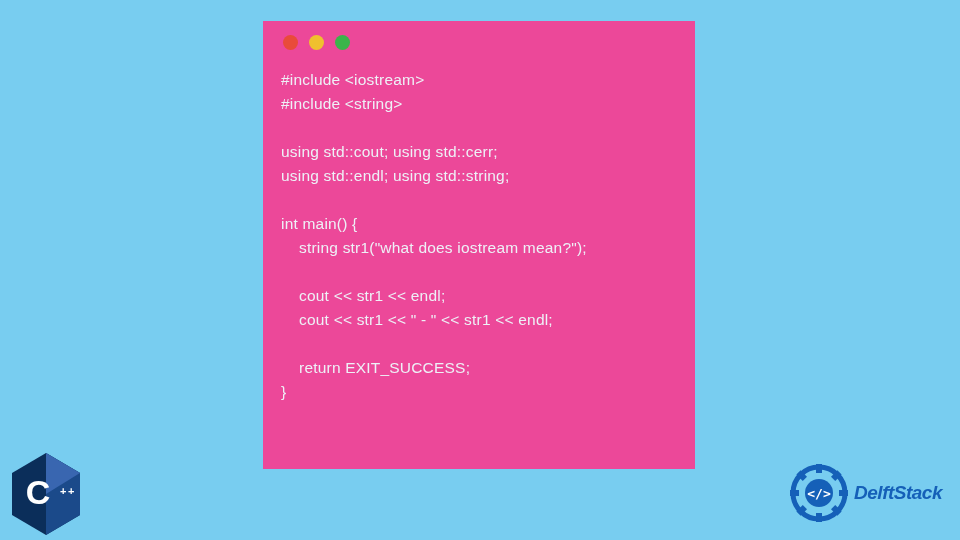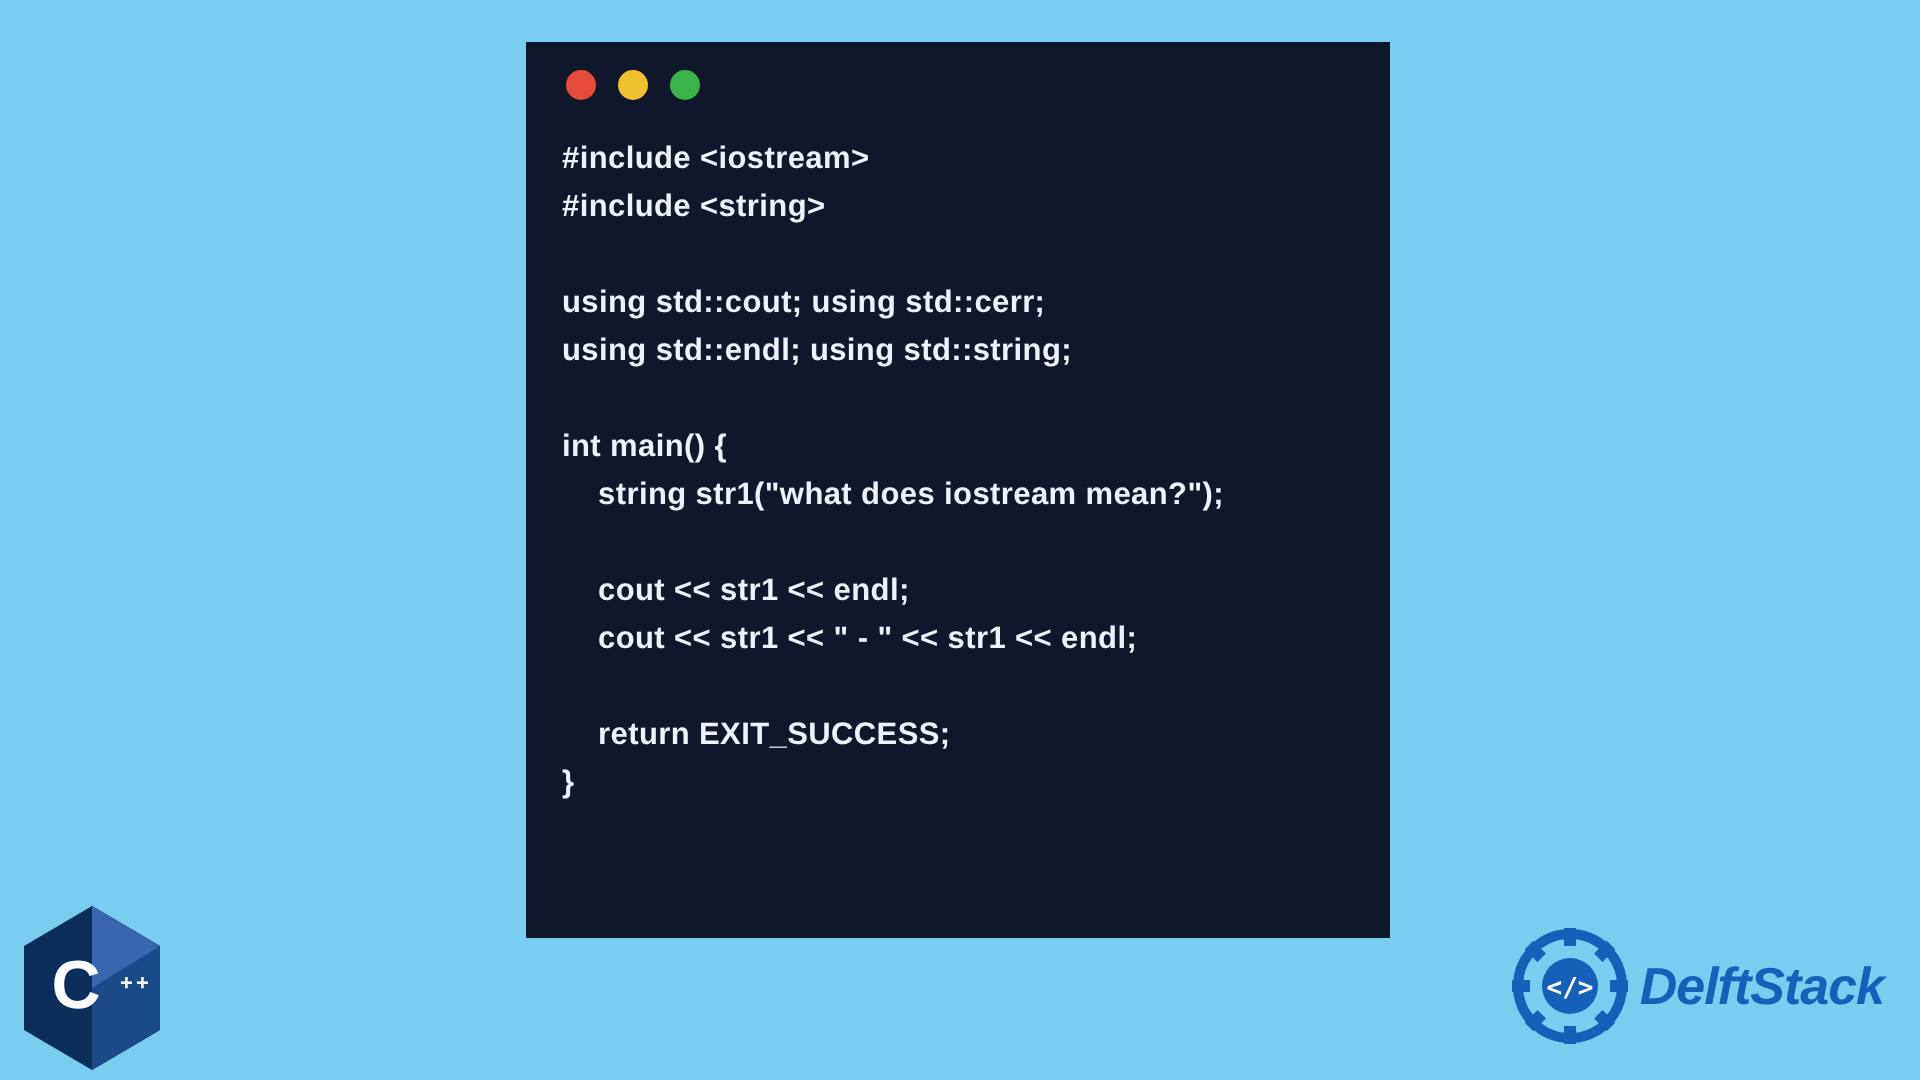--- a/index.html
+++ b/index.html
@@ -10,23 +10,22 @@
     position: relative;
     font-family: Arial, Helvetica, sans-serif;
     overflow: hidden;
   }
   .code-window {
     position: absolute;
     left: 263px;
     top: 21px;
     width: 432px;
     height: 448px;
-    background: #0f172a;
+    background: #ec4899;
     padding: 14px 18px 18px 18px;
-    font-weight: bold;
   }
   .traffic-lights {
     display: flex;
     gap: 11px;
     margin-bottom: 18px;
     margin-left: 2px;
   }
   .dot {
     width: 15px;
     height: 15px;
@@ -64,21 +63,21 @@
     bottom: 18px;
     display: flex;
     align-items: center;
     gap: 6px;
   }
   .delft-gear {
     width: 58px;
     height: 58px;
   }
   .delft-text {
-    font-size: 26px;
+    font-size: 19px;
     font-style: italic;
     font-weight: 600;
     color: #1560b8;
     letter-spacing: -0.5px;
   }
 </style>
 </head>
 <body>
 
 <div class="code-window">

